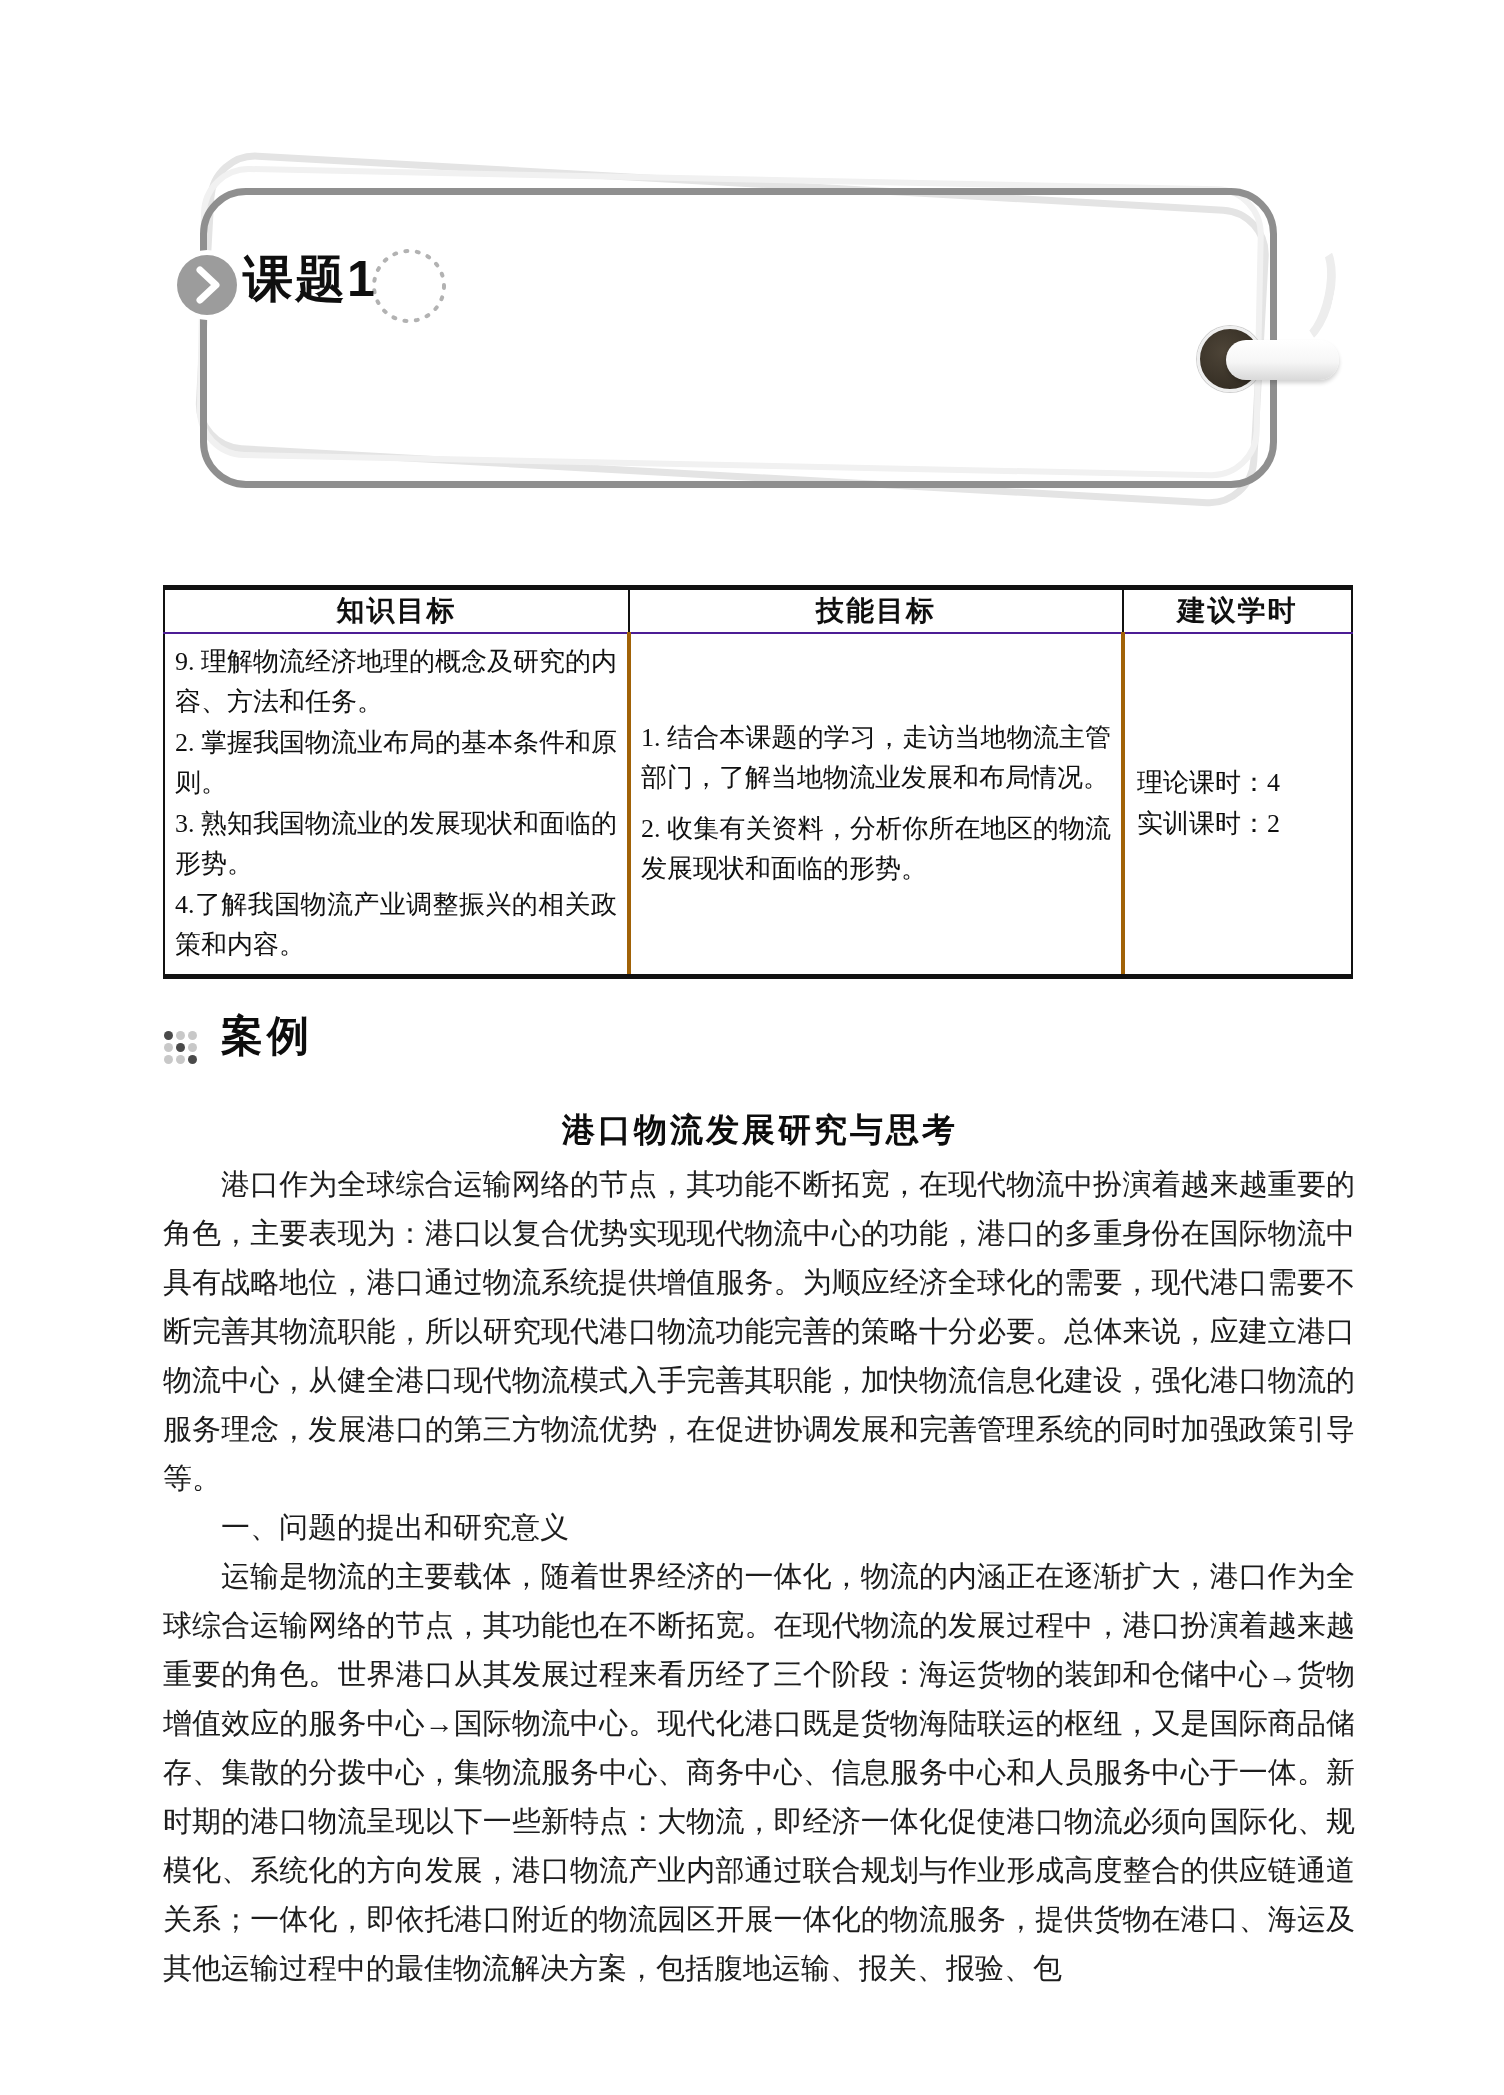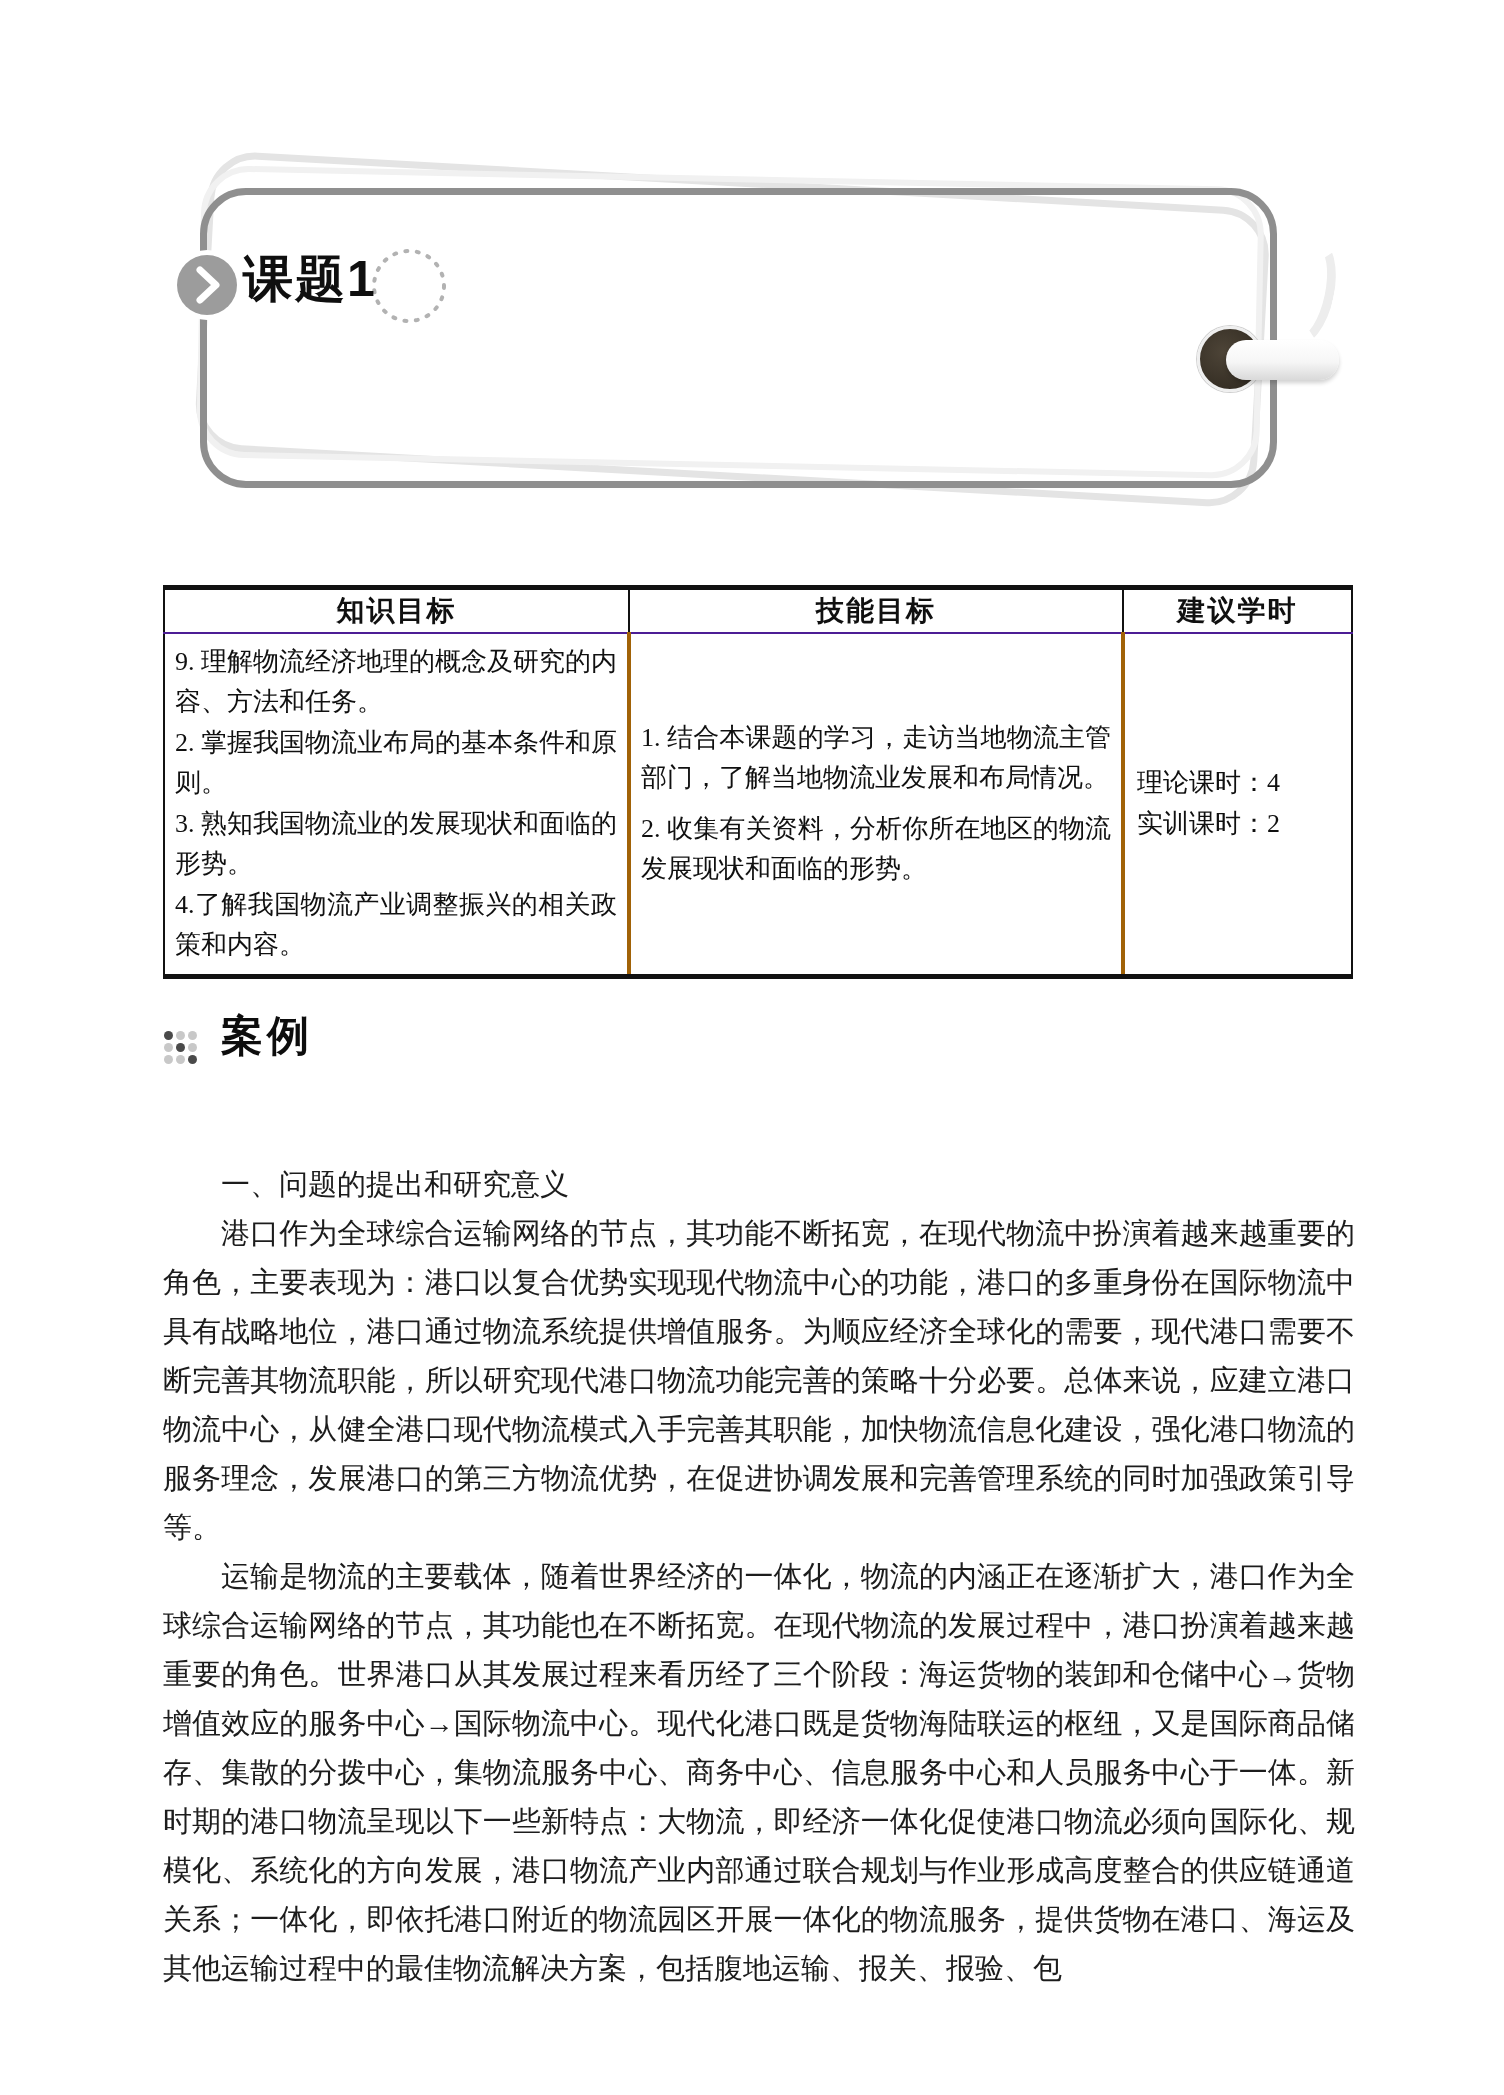--- a/index.html
+++ b/index.html
@@ -184,20 +184,21 @@
       <span class="dot"></span>
       <span class="dot dark"></span>
       <span class="dot"></span>
       <span class="dot"></span>
       <span class="dot"></span>
       <span class="dot dark"></span>
     </div>
     <div class="case-label">案例</div>
   </div>
 
+  <div class="article-title">港口物流发展研究与思考</div>
 
   <div class="article-body">
+    <p>港口作为全球综合运输网络的节点，其功能不断拓宽，在现代物流中扮演着越来越重要的角色，主要表现为：港口以复合优势实现现代物流中心的功能，港口的多重身份在国际物流中具有战略地位，港口通过物流系统提供增值服务。为顺应经济全球化的需要，现代港口需要不断完善其物流职能，所以研究现代港口物流功能完善的策略十分必要。总体来说，应建立港口物流中心，从健全港口现代物流模式入手完善其职能，加快物流信息化建设，强化港口物流的服务理念，发展港口的第三方物流优势，在促进协调发展和完善管理系统的同时加强政策引导等。</p>
     <p>一、问题的提出和研究意义</p>
-    <p>港口作为全球综合运输网络的节点，其功能不断拓宽，在现代物流中扮演着越来越重要的角色，主要表现为：港口以复合优势实现现代物流中心的功能，港口的多重身份在国际物流中具有战略地位，港口通过物流系统提供增值服务。为顺应经济全球化的需要，现代港口需要不断完善其物流职能，所以研究现代港口物流功能完善的策略十分必要。总体来说，应建立港口物流中心，从健全港口现代物流模式入手完善其职能，加快物流信息化建设，强化港口物流的服务理念，发展港口的第三方物流优势，在促进协调发展和完善管理系统的同时加强政策引导等。</p>
     <p>运输是物流的主要载体，随着世界经济的一体化，物流的内涵正在逐渐扩大，港口作为全球综合运输网络的节点，其功能也在不断拓宽。在现代物流的发展过程中，港口扮演着越来越重要的角色。世界港口从其发展过程来看历经了三个阶段：海运货物的装卸和仓储中心→货物增值效应的服务中心→国际物流中心。现代化港口既是货物海陆联运的枢纽，又是国际商品储存、集散的分拨中心，集物流服务中心、商务中心、信息服务中心和人员服务中心于一体。新时期的港口物流呈现以下一些新特点：大物流，即经济一体化促使港口物流必须向国际化、规模化、系统化的方向发展，港口物流产业内部通过联合规划与作业形成高度整合的供应链通道关系；一体化，即依托港口附近的物流园区开展一体化的物流服务，提供货物在港口、海运及其他运输过程中的最佳物流解决方案，包括腹地运输、报关、报验、包</p>
   </div>
 
 </div>
 
 </body></html>

